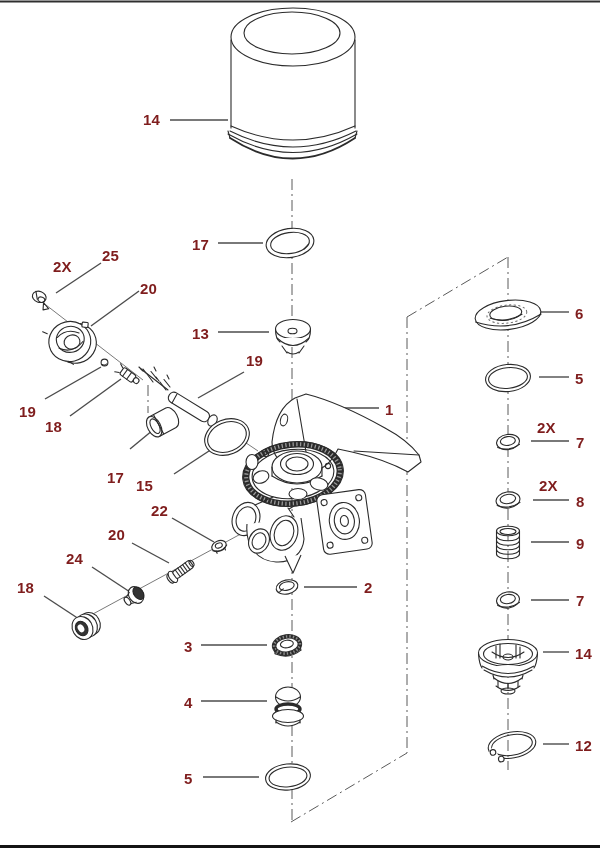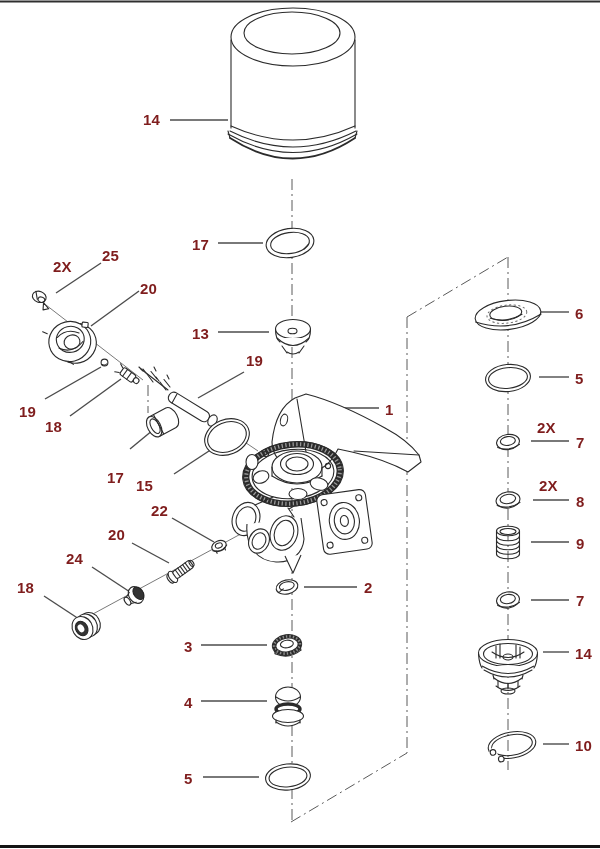--- a/index.html
+++ b/index.html
@@ -362,15 +362,15 @@
 <div class="callout" style="left:184px;top:771px">5</div>
 <div class="callout" style="left:575px;top:306px">6</div>
 <div class="callout" style="left:575px;top:371px">5</div>
 <div class="callout" style="left:537px;top:420px">2X</div>
 <div class="callout" style="left:576px;top:435px">7</div>
 <div class="callout" style="left:539px;top:478px">2X</div>
 <div class="callout" style="left:576px;top:494px">8</div>
 <div class="callout" style="left:576px;top:536px">9</div>
 <div class="callout" style="left:576px;top:593px">7</div>
 <div class="callout" style="left:575px;top:646px">14</div>
-<div class="callout" style="left:575px;top:738px">10</div>
+<div class="callout" style="left:575px;top:738px">12</div>
 
 </div>
 
 </body></html>

